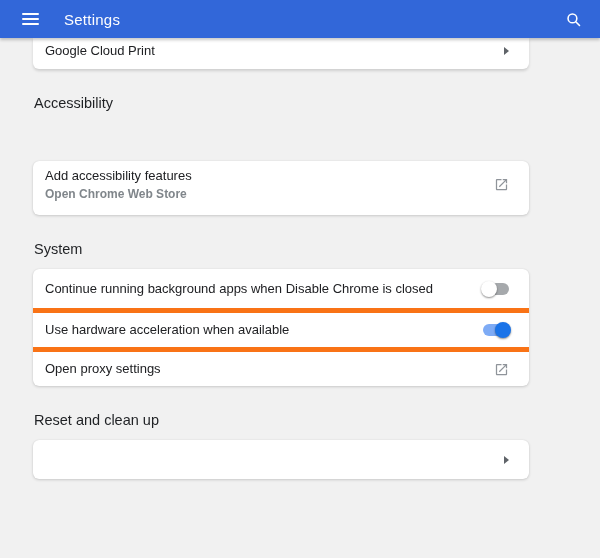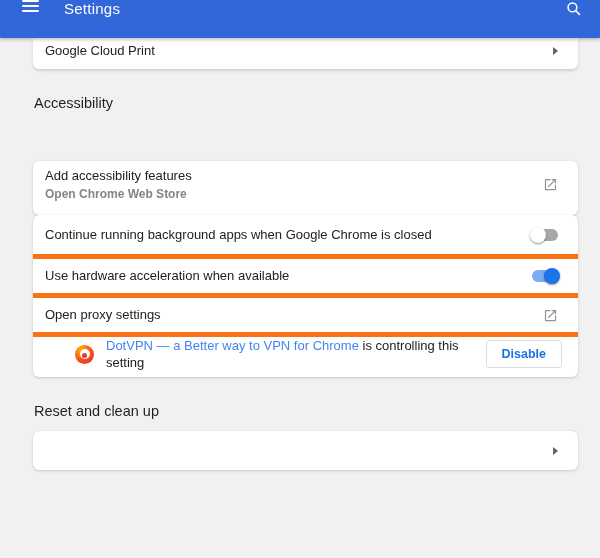--- a/index.html
+++ b/index.html
@@ -9,41 +9,41 @@
     background: #f1f1f1;
     overflow: hidden;
     -webkit-font-smoothing: antialiased;
   }
 
   
   .app-header {
     height: 38px;
     background: #3267d9;
     display: flex;
-    align-items: flex-start;
+    align-items: center;
     padding: 0 18px 0 22px;
     box-shadow: 0 2px 3px rgba(0,0,0,.22);
     position: relative;
     z-index: 5;
   }
   .hamburger { width: 17px; display: flex; flex-direction: column; gap: 3px; cursor: pointer; }
   .hamburger span { display: block; height: 2px; background: #fff; border-radius: 1px; }
   .app-title {
     color: #fdfdfe;
     font-size: 15px;
     letter-spacing: .25px;
     margin-left: 25px;
     font-weight: 400;
   }
   .header-search { margin-left: auto; cursor: pointer; display: flex; align-items: center; }
 
   
   .content { padding: 0 0 0 33px; }
   .card {
-    width: 545px;
+    width: 496px;
     background: #fff;
     border-radius: 6px;
     box-shadow: 0 1px 3px rgba(0,0,0,.16), 0 0 1px rgba(0,0,0,.12);
   }
   .card.cut-top { border-radius: 0 0 6px 6px; box-shadow: 0 2px 3px rgba(0,0,0,.14); }
 
   .section-heading {
     font-size: 14.5px;
     font-weight: 400;
     color: #1f2124;
@@ -156,23 +156,24 @@
       </span>
       <span class="spacer"></span>
       <span class="ext-icon">
         <svg width="15" height="15" viewBox="0 0 24 24" fill="#8f949a">
           <path d="M19 19H5V5h7V3H5c-1.1 0-2 .9-2 2v14c0 1.1.9 2 2 2h14c1.1 0 2-.9 2-2v-7h-2v7zM14 3v2h3.59l-9.83 9.83 1.41 1.41L19 6.41V10h2V3h-7z"></path>
         </svg>
       </span>
     </div>
   </section>
 
+  <h2 class="section-heading">System</h2>
   <section class="card">
     <div class="row">
-      <span class="row-label">Continue running background apps when Google Chrome is closed</span>
+      <span class="row-label">Continue running background apps when Disable Chrome is closed</span>
       <span class="spacer"></span>
       <span class="toggle off">
         <span class="thumb"></span>
       </span>
     </div>
     <div class="row">
       <span class="row-label">Use hardware acceleration when available</span>
       <span class="spacer"></span>
       <span class="toggle on">
         <span class="thumb"></span>
@@ -180,25 +181,20 @@
     </div>
     <div class="row">
       <span class="row-label">Open proxy settings</span>
       <span class="spacer"></span>
       <span class="ext-icon">
         <svg width="15" height="15" viewBox="0 0 24 24" fill="#8f949a">
           <path d="M19 19H5V5h7V3H5c-1.1 0-2 .9-2 2v14c0 1.1.9 2 2 2h14c1.1 0 2-.9 2-2v-7h-2v7zM14 3v2h3.59l-9.83 9.83 1.41 1.41L19 6.41V10h2V3h-7z"></path>
         </svg>
       </span>
     </div>
-    <div class="row extension-row">
-      <span class="dotvpn-icon"></span>
-      <span class="extension-text"><a class="extension-link">DotVPN — a Better way to VPN for Chrome</a><span> is controlling this setting</span></span>
-      <button class="disable-button">Disable</button>
-    </div>
   </section>
 
   <h2 class="section-heading">Reset and clean up</h2>
   <section class="card">
     <div class="row">
       <span class="spacer"></span>
       <span class="chevron"></span>
     </div>
   </section>
 

